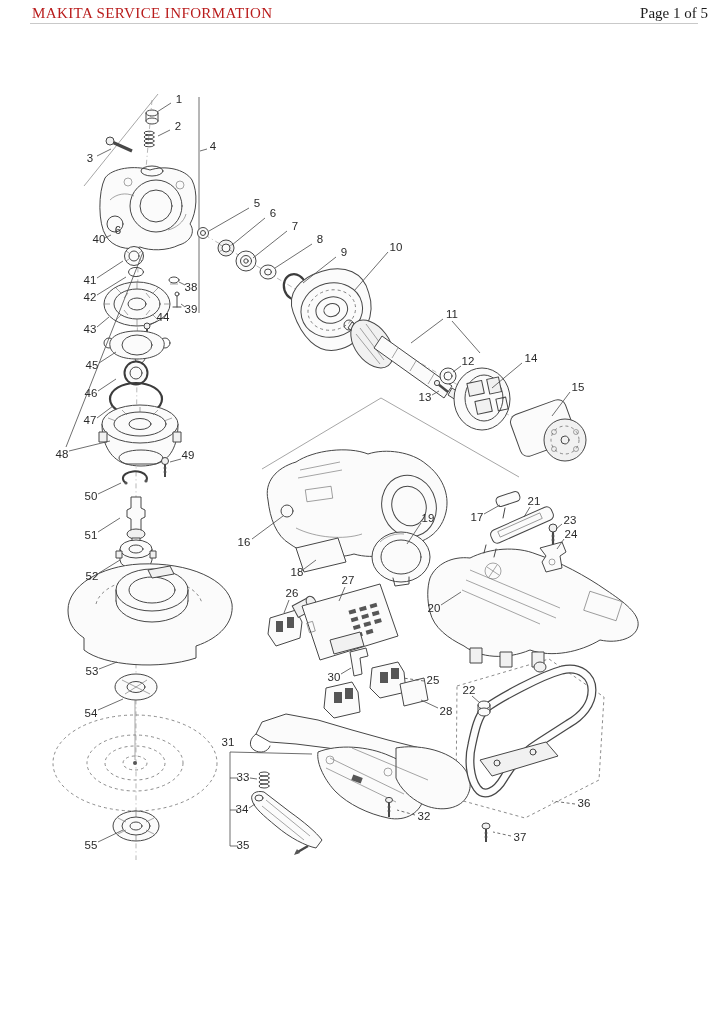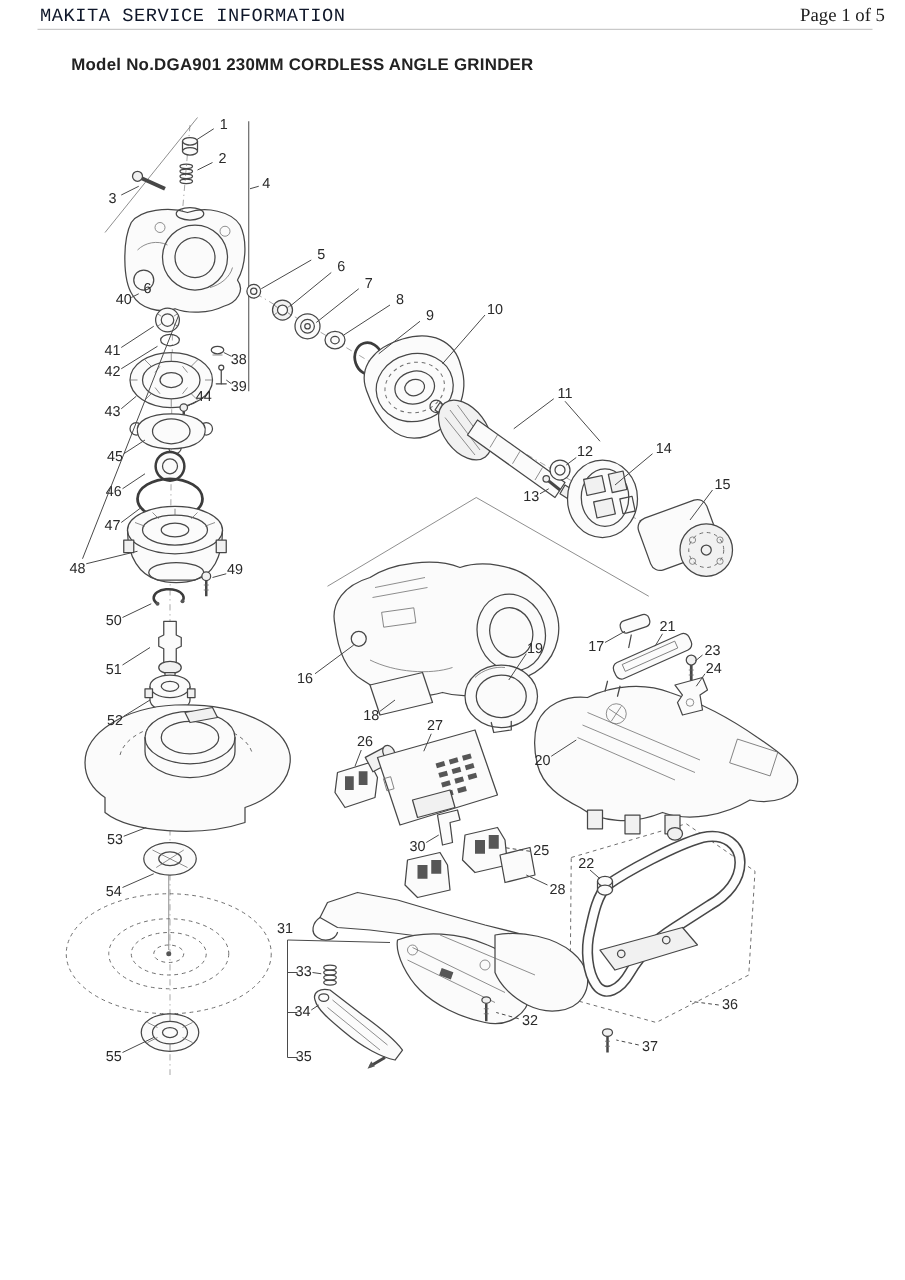--- a/index.html
+++ b/index.html
@@ -1,18 +1,18 @@
 <!DOCTYPE html>
 <html><head>
 <meta charset="utf-8">
 <style>
   html,body{margin:0;padding:0;background:#fff;}
   .page{position:relative;width:724px;height:1024px;background:#ffffff;overflow:hidden;
         font-family:"Liberation Serif",serif;}
-  .hdr-left{position:absolute;left:32px;top:5px;font-size:15px;color:#0f172a;letter-spacing:.4px;font-family:Liberation Mono, monospace;}
+  .hdr-left{position:absolute;left:32px;top:5px;font-size:15px;color:#b91c1c;letter-spacing:.4px;}
   .hdr-right{position:absolute;right:16px;top:5px;font-size:15px;color:#1c1c1c;}
   .hdr-rule{position:absolute;left:30px;right:26px;top:23px;border-top:1px solid #c9c9c9;height:0;}
   .model-title{position:absolute;left:57px;top:44px;font-family:"Liberation Sans",sans-serif;
         font-weight:bold;font-size:13.5px;color:#222;letter-spacing:.2px;}
   svg.diagram{position:absolute;left:0;top:0;}
   .plabel{font-family:"Liberation Sans",sans-serif;font-size:11.5px;fill:#2a2a2a;
         text-anchor:middle;dominant-baseline:middle;}
   .ln{stroke:#4a4a4a;stroke-width:.8;fill:none;}
   .ln.dash{stroke-dasharray:3 2.5;}
   .p{stroke:#474747;stroke-width:1;fill:none;stroke-linejoin:round;stroke-linecap:round;}
@@ -25,21 +25,20 @@
   .tube{stroke:#474747;stroke-width:9;fill:none;stroke-linecap:round;stroke-linejoin:round;}
   .tubein{stroke:#fdfdfd;stroke-width:6.5;fill:none;stroke-linecap:round;stroke-linejoin:round;}
 </style>
 </head>
 <body>
 
 <div class="page">
   <span class="hdr-left">MAKITA SERVICE INFORMATION</span>
   <span class="hdr-right">Page 1 of 5</span>
   <div class="hdr-rule"></div>
-  <div class="model-title">Model No.DGA901 230MM CORDLESS ANGLE GRINDER</div>
 
   <svg id="diagram-svg" class="diagram" width="724" height="1024" viewBox="0 0 724 1024">
 
     <g>
       <polyline class="ax" points="152,100 138,260 136,480 136,860"></polyline>
       <polyline class="ax" points="205,235 332,311 565,448"></polyline>
       <line class="thin" x1="84" y1="186" x2="158" y2="94"></line>
     </g>
 
     <g>

